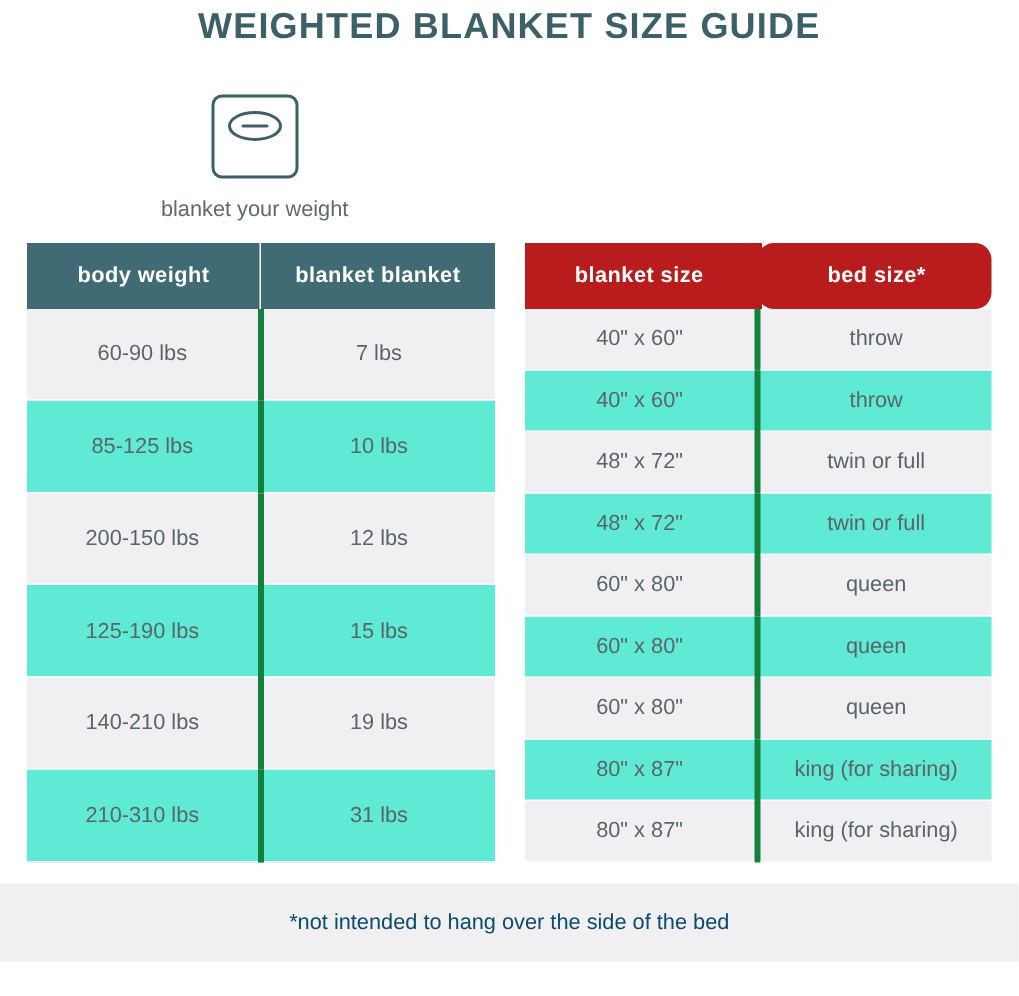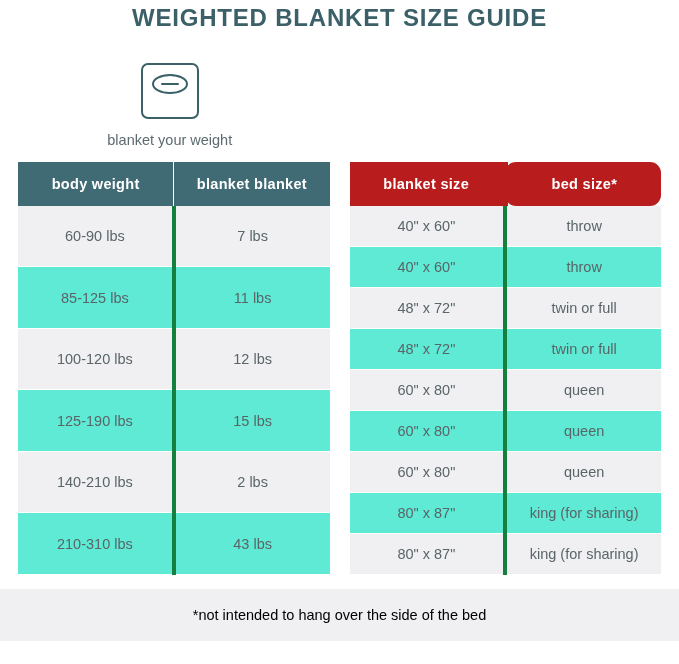--- a/index.html
+++ b/index.html
@@ -81,21 +81,21 @@
     border-bottom: 1px solid #ffffff;
   }
   tr.odd td { background: #f0f0f2; }
   tr.even td { background: #5eead4; }
   td.sep { border-left: 4px solid #15803d; }
   .footnote {
     margin-top: 14px;
     background: #f0f0f2;
     text-align: center;
     font-size: 14.5px;
-    color: #000000;
+    color: #0c4a6e;
     padding: 18px 0;
   }
 </style>
 </head>
 <body>
 
 <div class="page">
 
   <div class="title">WEIGHTED BLANKET SIZE GUIDE</div>
 
@@ -120,37 +120,37 @@
           <th class="sep">blanket blanket</th>
         </tr>
       </thead>
       <tbody>
         <tr class="odd">
           <td>60-90 lbs</td>
           <td class="sep">7 lbs</td>
         </tr>
         <tr class="even">
           <td>85-125 lbs</td>
-          <td class="sep">11 lbs</td>
-        </tr>
-        <tr class="odd">
-          <td>100-120 lbs</td>
+          <td class="sep">10 lbs</td>
+        </tr>
+        <tr class="odd">
+          <td>200-150 lbs</td>
           <td class="sep">12 lbs</td>
         </tr>
         <tr class="even">
           <td>125-190 lbs</td>
           <td class="sep">15 lbs</td>
         </tr>
         <tr class="odd">
           <td>140-210 lbs</td>
-          <td class="sep">2 lbs</td>
+          <td class="sep">19 lbs</td>
         </tr>
         <tr class="even">
           <td>210-310 lbs</td>
-          <td class="sep">43 lbs</td>
+          <td class="sep">31 lbs</td>
         </tr>
       </tbody>
     </table>
 
     <table class="tbl-right">
       <thead>
         <tr>
           <th>blanket size</th>
           <th class="sep">bed size*</th>
         </tr>

